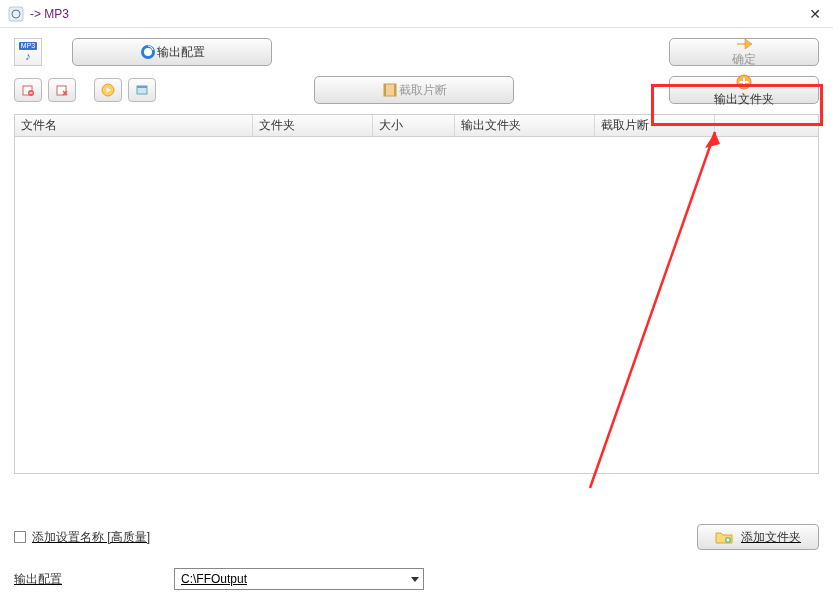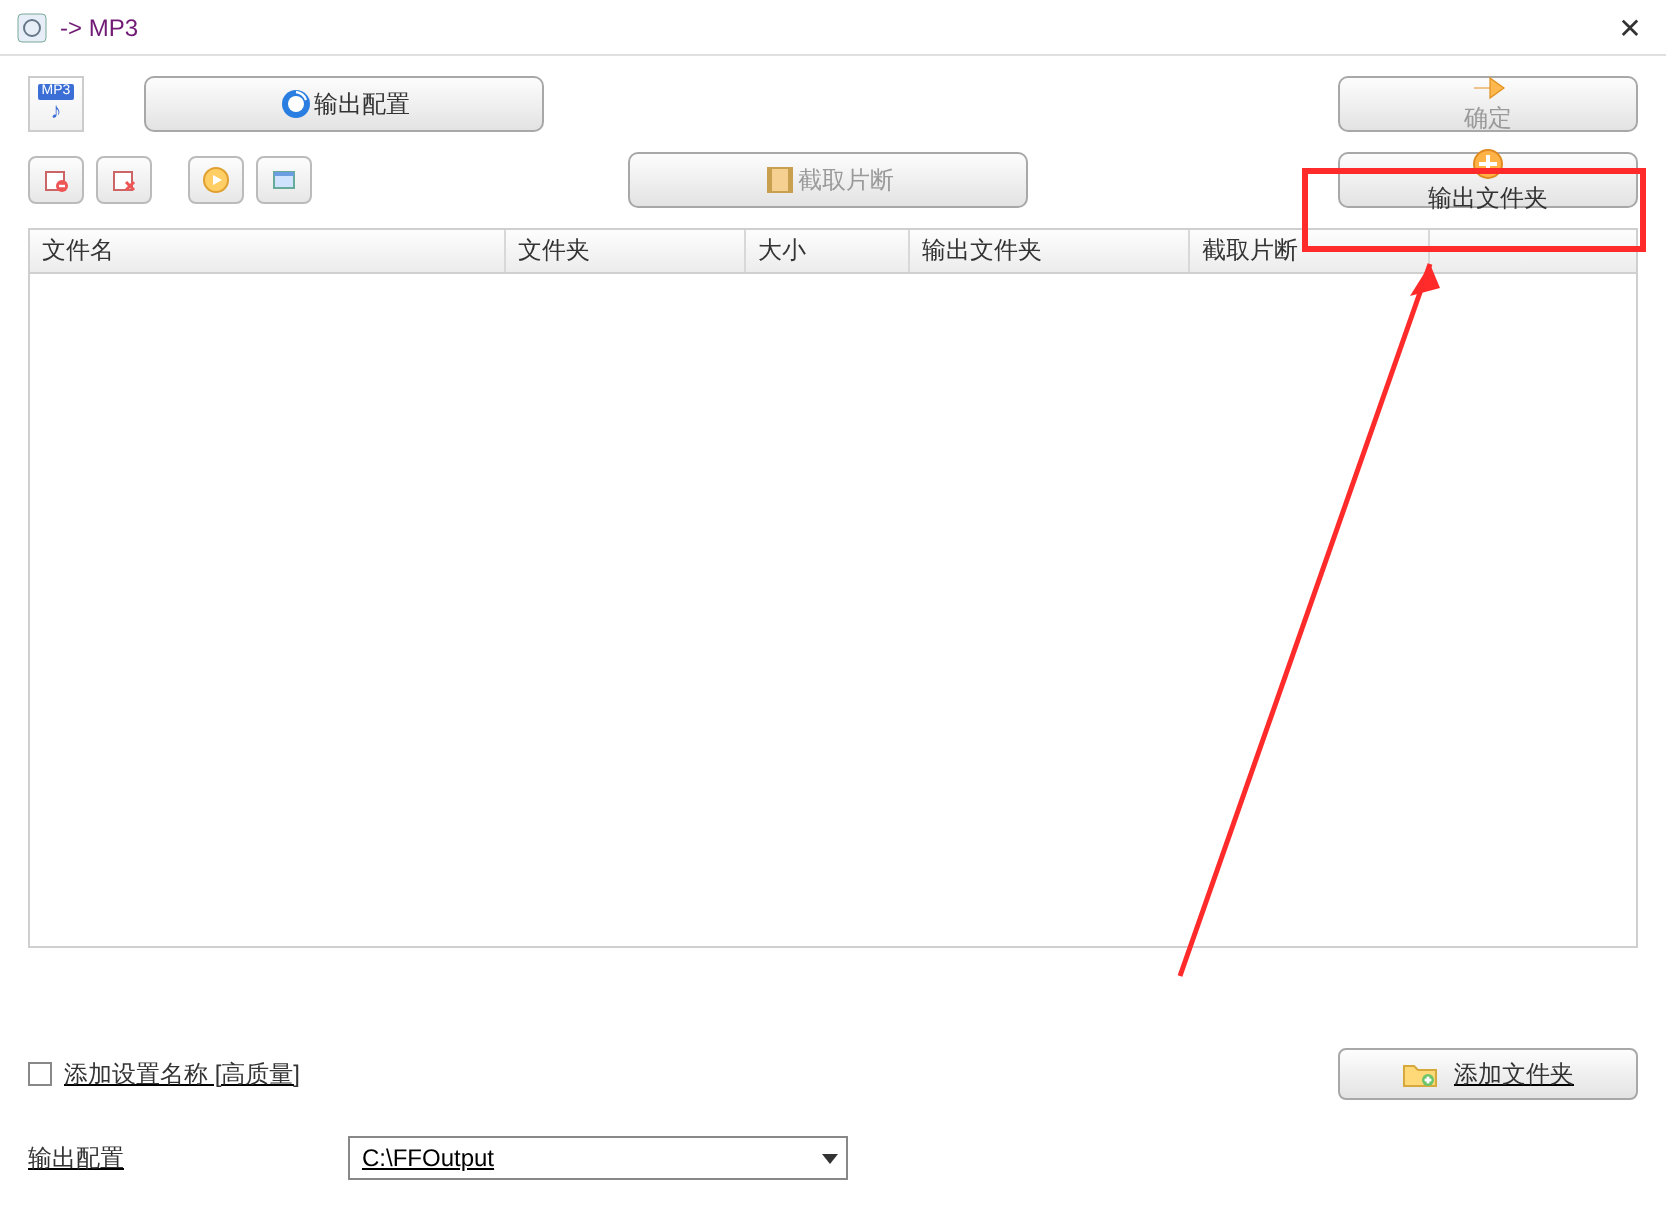--- a/index.html
+++ b/index.html
@@ -35,21 +35,21 @@
 .th { padding-left:6px; height:100%; display:flex; align-items:center; border-right:1px solid #d8d8d8; color:#333; }
 .th:last-child { border-right:none; flex:1; }
 
 .bottom-area { position:absolute; left:14px; right:14px; bottom:14px;text-decoration:underline; }
 .row { display:flex; align-items:center; height:30px; gap:10px; }
 .checkbox-box { width:12px; height:12px; border:1px solid #888; background:#fff; display:inline-block; }
 .row-label { color:#333; }
 .combo { flex:0 0 250px; height:22px; border:1px solid #888; background:#fff; display:flex; align-items:center; padding:0 4px 0 6px; justify-content:space-between; }
 .combo .caret { width:0; height:0; border-left:4px solid transparent; border-right:4px solid transparent; border-top:5px solid #333; }
 
-.folder-btn { width:150px; height:26px; border:1px solid #a8a8a8; border-radius:4px; background:linear-gradient(#fdfdfd,#e3e3e3); display:flex; align-items:center; justify-content:center; gap:8px; cursor:pointer; color:#333; }
+.folder-btn { width:122px; height:26px; border:1px solid #a8a8a8; border-radius:4px; background:linear-gradient(#fdfdfd,#e3e3e3); display:flex; align-items:center; justify-content:center; gap:8px; cursor:pointer; color:#333; }
 
 svg { display:block; }
 </style>
 </head>
 <body>
 
 <div class="titlebar">
   <span class="app-icon">
     <svg width="16" height="16" viewBox="0 0 16 16">
         <rect x="1" y="1" width="14" height="14" rx="2" fill="#e8eef7" stroke="#7a9" stroke-width="0.5"></rect>

